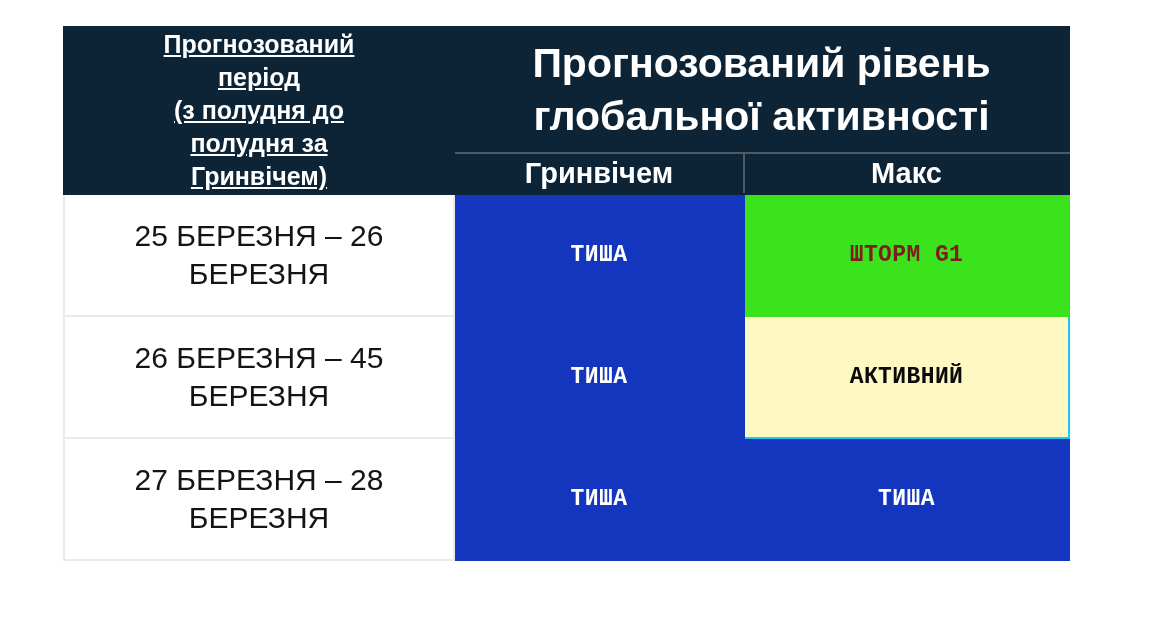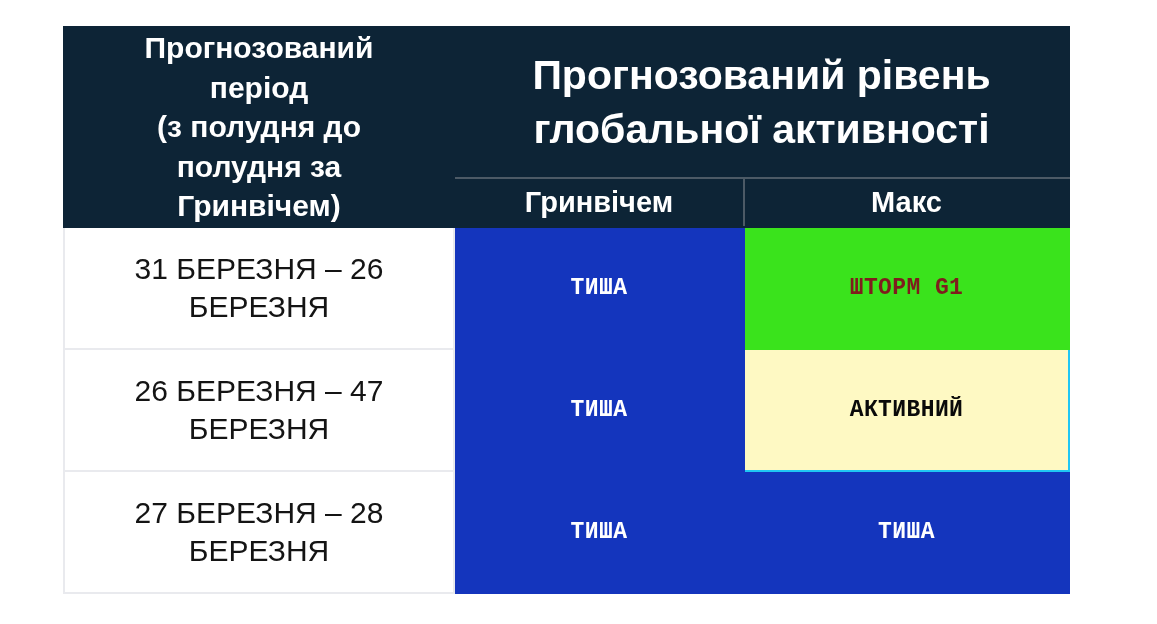--- a/index.html
+++ b/index.html
@@ -42,23 +42,24 @@
   .col-mid { width: 290px; }
   .col-max { width: 325px; }
 
   .hdr {
     background: #0d2436;
     color: #ffffff;
     font-weight: bold;
     border: 2px solid #0d2436 !important;
   }
   .hdr-period {
-    font-size: 30px;
+    font-size: 25px;
     line-height: 1.32;
     padding: 14px 18px 18px 18px;
+    text-decoration: underline;
   }
   .hdr-global {
     font-size: 41px;
     line-height: 1.3;
     padding: 22px 24px 20px 24px;
     text-align: left;
     border-bottom: 2px solid #4c5a66 !important;
   }
   .hdr-sub {
     font-size: 29px;
@@ -123,28 +124,28 @@
 Гринвічем)</td>
           <td class="hdr hdr-global nowrap-break" colspan="2">Прогнозований рівень
 глобальної активності</td>
         </tr>
         <tr>
           <td class="hdr hdr-sub mid">Гринвічем</td>
           <td class="hdr hdr-sub">Макс</td>
         </tr>
 
         <tr>
-          <td class="period-cell nowrap-break">31 БЕРЕЗНЯ – 26
+          <td class="period-cell nowrap-break">25 БЕРЕЗНЯ – 26
 БЕРЕЗНЯ</td>
           <td class="lvl lvl-quiet-mid">ТИША</td>
           <td class="lvl lvl-storm">ШТОРМ G1</td>
         </tr>
 
         <tr>
-          <td class="period-cell nowrap-break">26 БЕРЕЗНЯ – 47
+          <td class="period-cell nowrap-break">26 БЕРЕЗНЯ – 45
 БЕРЕЗНЯ</td>
           <td class="lvl lvl-quiet-mid">ТИША</td>
           <td class="lvl lvl-active">АКТИВНИЙ</td>
         </tr>
 
         <tr>
           <td class="period-cell nowrap-break">27 БЕРЕЗНЯ – 28
 БЕРЕЗНЯ</td>
           <td class="lvl lvl-quiet-mid">ТИША</td>
           <td class="lvl lvl-quiet-max">ТИША</td>

